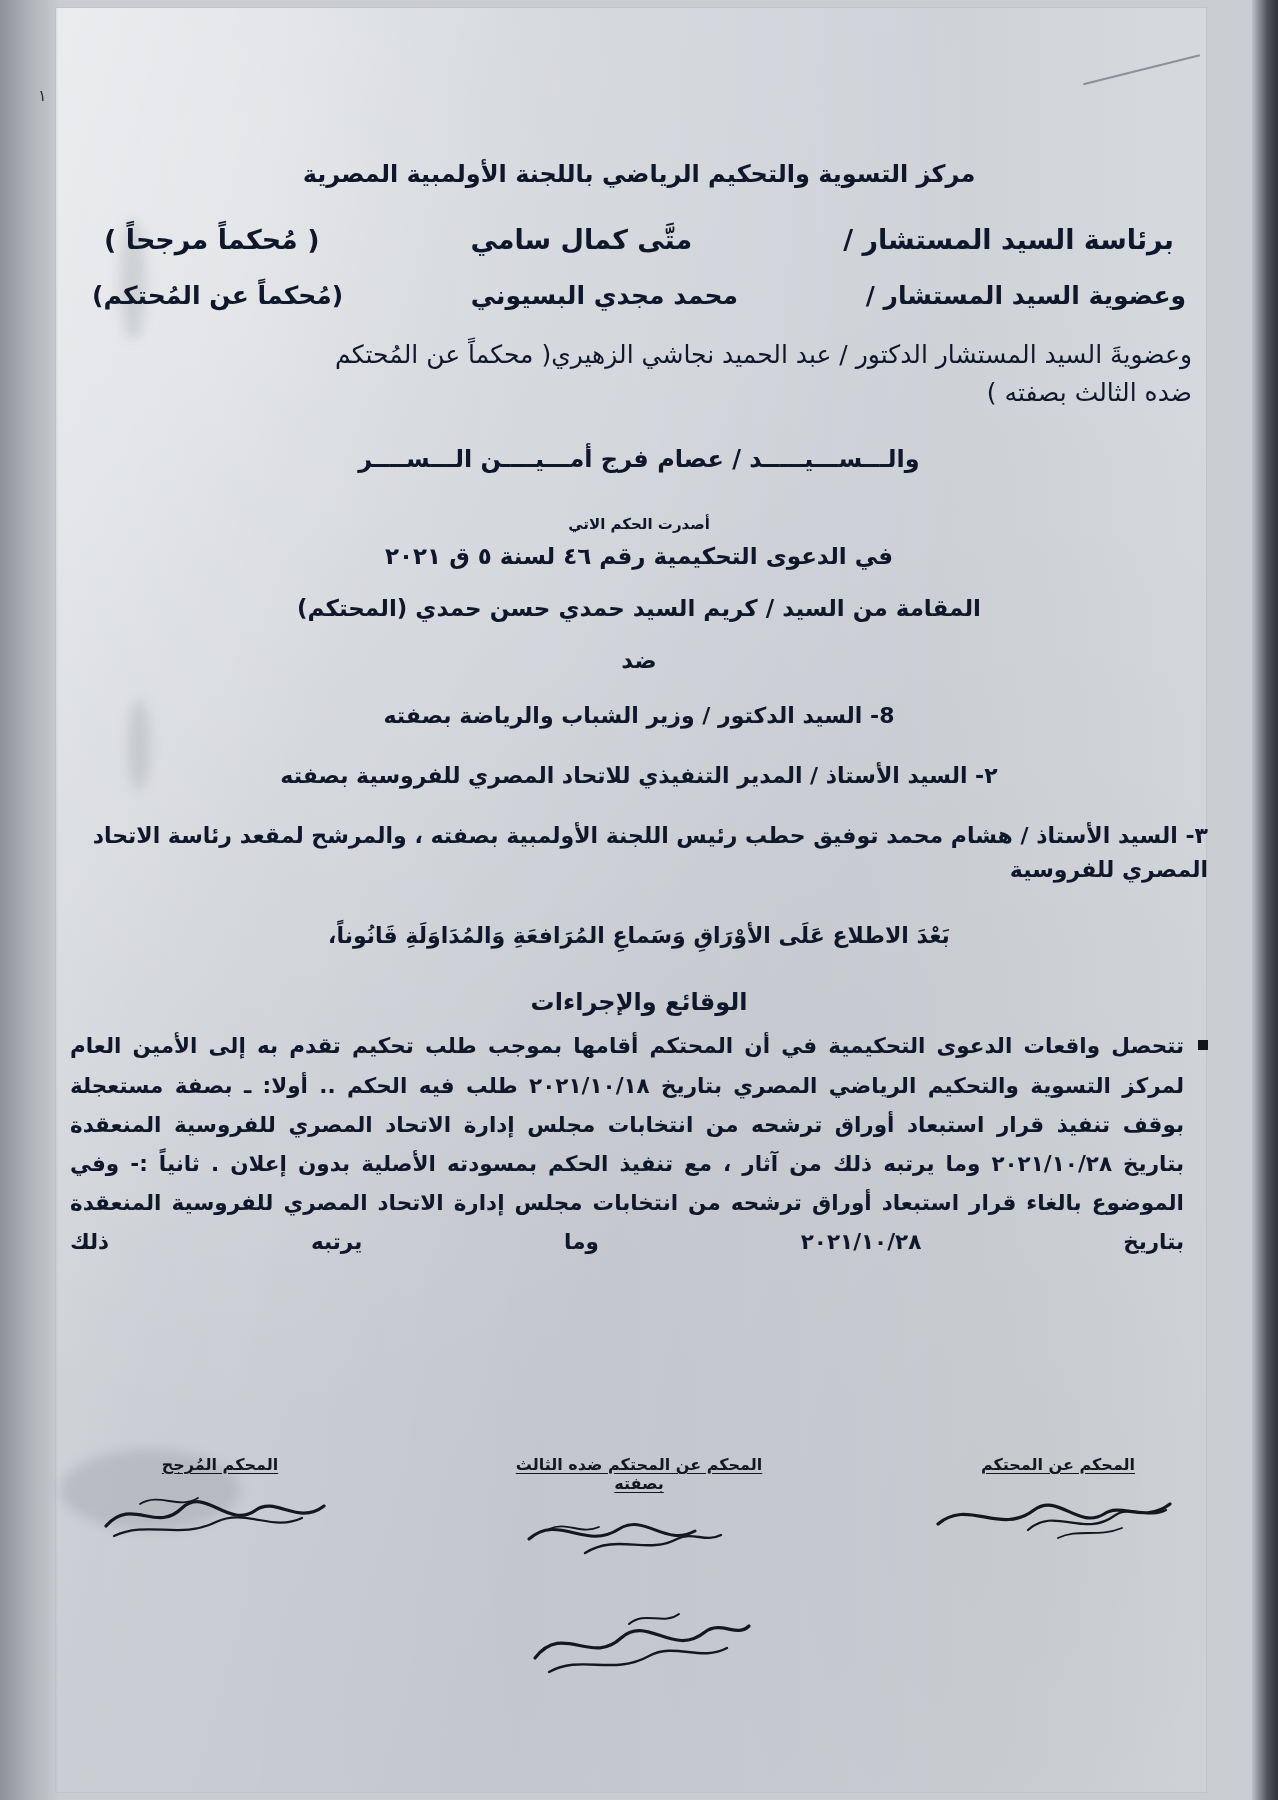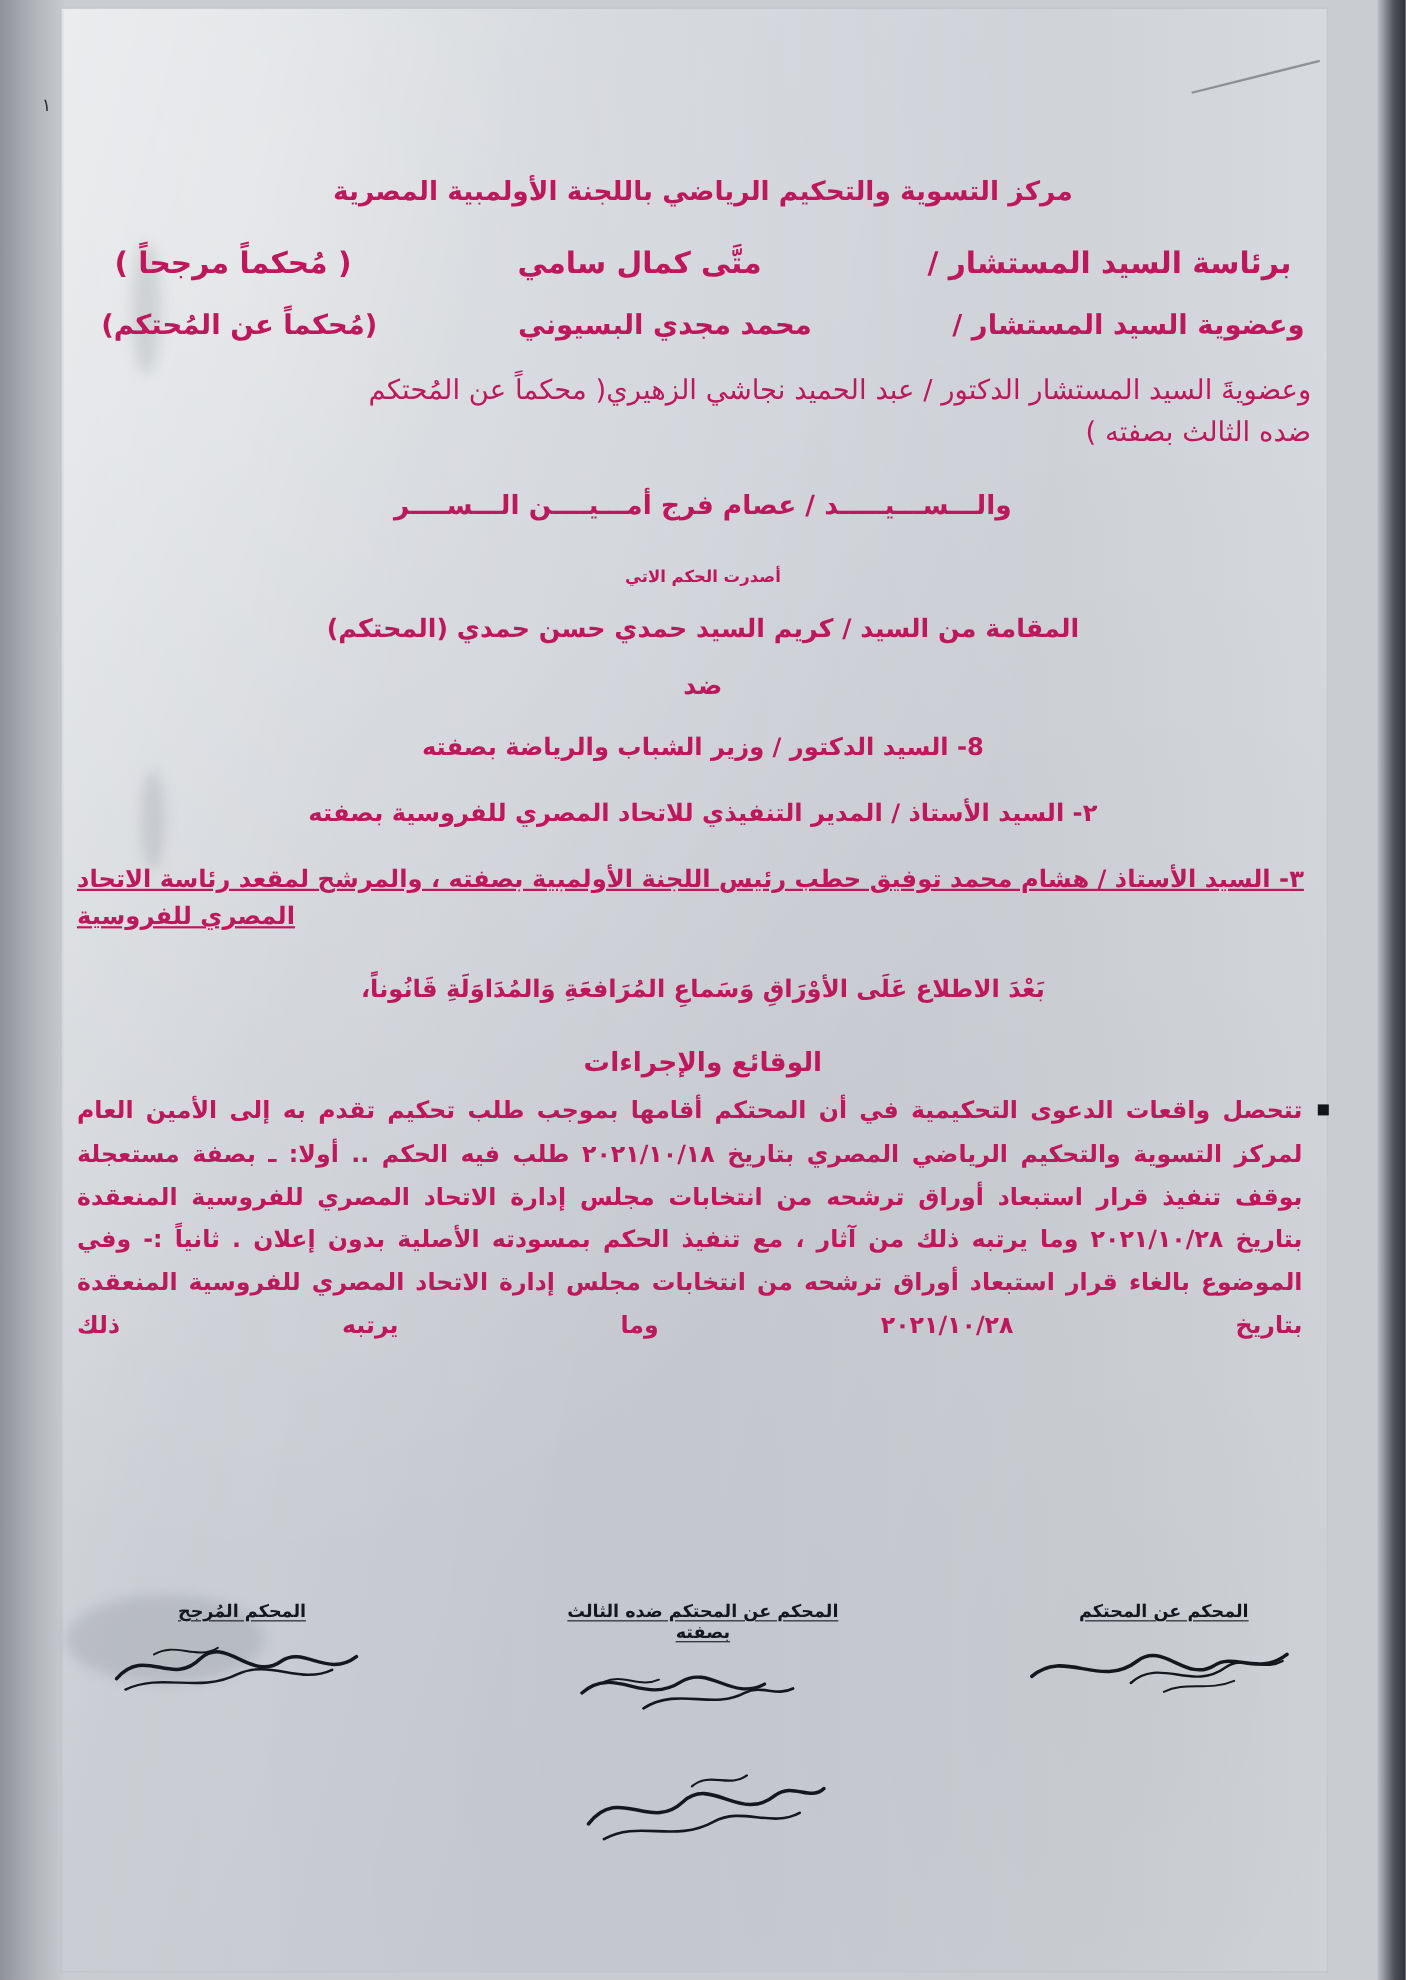--- a/index.html
+++ b/index.html
@@ -63,21 +63,21 @@
     border-bottom: 2px solid rgba(40,44,48,0.55);
     transform: rotate(-14deg);
     transform-origin: right top;
     opacity: .75;
   }
   .body-text {
     position: absolute;
     left: 70px;
     right: 70px;
     top: 0;
-    color: #be185d;
+    color: #0f172a;
     direction: rtl;
     text-align: center;
   }
   .line {
     font-weight: 700;
     letter-spacing: 0;
   }
   .hdr1 { font-size: 24px; margin-top: 160px; }
   .hdr2 { font-size: 22px; margin-top: 28px; }
   .row-wide {
@@ -90,21 +90,21 @@
   .panel-1 { margin-top: 36px; font-size: 27px; padding: 0 34px; }
   .panel-2 { margin-top: 26px; font-size: 25px; padding: 0 22px; }
   .panel-3 { margin-top: 26px; font-size: 25px; padding: 0 16px; text-align: right; line-height: 1.5; }
   .panel-3 .tail { display: block; text-align: right; }
   .secretary { margin-top: 34px; font-size: 24px; letter-spacing: 1px; }
   .ruling { margin-top: 42px; font-size: 15px; }
   .case-no { margin-top: 10px; font-size: 23px; }
   .claimant { margin-top: 26px; font-size: 23px; }
   .against { margin-top: 26px; font-size: 23px; }
   .resp { margin-top: 26px; font-size: 22px; line-height: 1.55; }
-  .resp.three { text-align: left; text-decoration: underline; }
+  .resp.three { text-align: right; }
   .after-review { margin-top: 36px; font-size: 22px; }
   .facts-title { margin-top: 40px; font-size: 24px; }
   .para-wrap {
     margin-top: 10px;
     display: flex;
     direction: rtl;
     gap: 14px;
     align-items: flex-start;
   }
   .bullet {
@@ -196,20 +196,21 @@
     </div>
 
     <div class="panel-3">
       <span>وعضويةَ السيد المستشار الدكتور / عبد الحميد نجاشي الزهيري( محكماً عن المُحتكم</span>
       <span class="tail">ضده الثالث بصفته )</span>
     </div>
 
     <div class="line secretary">والـــســـيـــــد /    عصام فرج    أمـــيــــن الـــســــر</div>
 
     <div class="line ruling">أصدرت الحكم الاتي</div>
+    <div class="line case-no">في الدعوى التحكيمية رقم ٤٦ لسنة ٥ ق ٢٠٢١</div>
     <div class="line claimant">المقامة من السيد / كريم السيد حمدي حسن حمدي (المحتكم)</div>
     <div class="line against">ضد</div>
 
     <div class="line resp">8- السيد الدكتور / وزير الشباب والرياضة بصفته</div>
     <div class="line resp">٢- السيد الأستاذ / المدير التنفيذي للاتحاد المصري للفروسية بصفته</div>
     <div class="line resp three">٣- السيد الأستاذ / هشام محمد توفيق حطب رئيس اللجنة الأولمبية بصفته ، والمرشح لمقعد رئاسة الاتحاد المصري للفروسية</div>
 
     <div class="line after-review">بَعْدَ الاطلاع عَلَى الأوْرَاقِ وَسَماعِ المُرَافعَةِ وَالمُدَاوَلَةِ قَانُوناً،</div>
 
     <div class="line facts-title">الوقائع والإجراءات</div>

